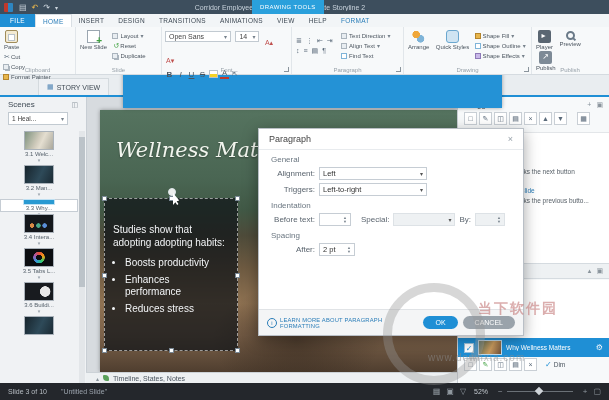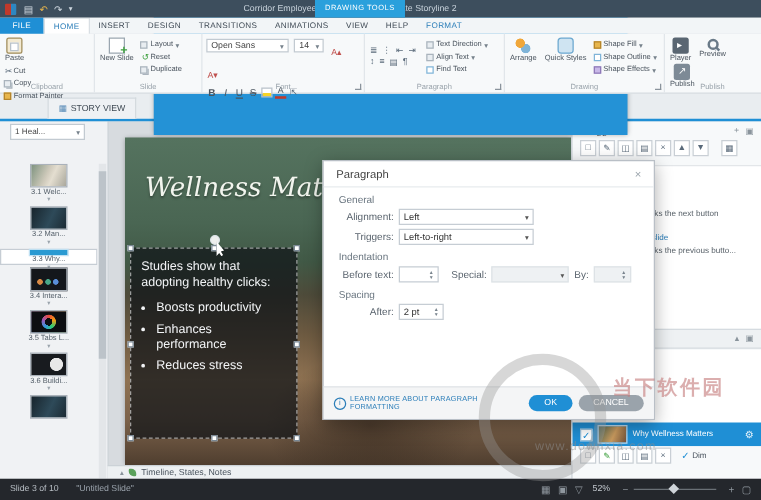--- a/index.html
+++ b/index.html
@@ -104,21 +104,21 @@
   .slide{position:absolute;left:14px;top:13px;width:357px;height:262px;overflow:hidden;
       box-shadow:0 0 4px rgba(0,0,0,.35);background:
       radial-gradient(ellipse 90px 120px at 95% 55%,rgba(60,40,35,.6),transparent 70%),
       radial-gradient(ellipse 140px 90px at 78% 62%,rgba(235,190,150,.45),transparent 70%),
       radial-gradient(ellipse 120px 80px at 55% 88%,rgba(40,30,22,.5),transparent 70%),
       linear-gradient(180deg,#55735f 0%,#4a6653 26%,#415946 38%,#4e4b3a 48%,#6d5a41 60%,#8f7252 74%,#7c624a 86%,#4f3e2f 100%);}
   .slide-title{position:absolute;left:16px;top:28px;font-family:"DejaVu Serif",serif;font-style:italic;
       font-size:21px;color:#f2f5ee;text-shadow:0 1px 2px rgba(0,0,0,.35);white-space:nowrap;}
   .tbox{position:absolute;left:4px;top:88px;width:134px;height:153px;background:rgba(15,20,24,.72);
       border:1px dashed rgba(255,255,255,.55);box-sizing:border-box;color:#f2f4f6;}
-  .tbox .inner{padding:8px 8px 0 8px;font-size:10px;line-height:13px;}
+  .tbox .inner{padding:8px 8px 0 8px;font-size:10px;line-height:13px;margin-top:16px;}
   .tbox ul{margin:8px 0 0 2px;padding:0 0 0 10px;width:100px;}
   .tbox li{margin:5px 0;line-height:12px;}
   .hdl{position:absolute;width:5px;height:5px;background:#fff;border:1px solid #7a8894;box-sizing:border-box;z-index:3;}
   .rot{position:absolute;left:50%;top:-11px;margin-left:-3px;width:6px;height:6px;border:1px solid #dfe6ea;
       border-radius:50%;background:rgba(255,255,255,.9);}
   .cursor{position:absolute;left:50%;top:-6px;margin-left:2px;width:8px;height:12px;background:#fff;
       filter:drop-shadow(0 0 1px #000);clip-path:polygon(0 0,0 100%,30% 78%,52% 100%,68% 92%,46% 68%,78% 62%);z-index:4;}
   
   .timelinebar{position:absolute;left:86px;top:372px;width:371px;height:11px;background:#edf0f2;
       border-top:1px solid #ccd2d7;display:flex;align-items:center;gap:4px;padding-left:10px;box-sizing:border-box;
@@ -185,21 +185,21 @@
       align-items:center;font-size:7px;color:#b8bec4;z-index:12;padding:0 8px;box-sizing:border-box;}
   .statusbar .sname{margin-left:14px;color:#9aa2ab;}
   .statusbar .sp{flex:1;}
   .sic{color:#8f979e;font-size:8px;margin-left:6px;}
   .zoompct{margin:0 4px 0 8px;color:#c3c9cf;}
   .slider{width:66px;height:1px;background:#6a7076;position:relative;margin:0 4px;}
   .slider .knob{position:absolute;left:45%;top:-3px;width:6px;height:6px;background:#cfd4d9;transform:rotate(45deg);}
   
   .wm{position:absolute;z-index:60;pointer-events:none;}
   .wm-ring{left:383px;top:283px;width:84px;height:84px;border:9px solid rgba(150,150,150,.38);border-radius:50%;}
-  .wm-brand{left:490px;top:300px;font-size:16px;font-weight:bold;letter-spacing:2px;color:rgba(195,120,120,.6);}
+  .wm-brand{left:478px;top:300px;font-size:14px;font-weight:bold;letter-spacing:2px;color:rgba(195,120,120,.6);}
   .wm-url{left:428px;top:352px;font-size:10px;letter-spacing:1px;color:rgba(140,140,140,.55);}
 </style>
 </head>
 <body>
 
 <div id="app">
 
   <div class="titlebar">
     <div class="appicon"></div>
     <div class="qat">
@@ -383,20 +383,24 @@
       <span class="vicon">▦</span>
       <span>STORY VIEW</span>
     </div>
     <div class="vtab slide">
       
       
     </div>
   </div>
 
   <div class="sidebar">
+    <div class="sb-head">
+      <span>Scenes</span>
+      <span class="picon">◫</span>
+    </div>
     <div class="sb-dd">
       <span>1 Heal...</span>
         <span class="caret">▾</span>
     </div>
     <div class="slides">
       <div class="sitem">
         <div class="thumb t1"></div>
         <div class="slabel">3.1 Welc...</div>
         <div class="sarrow">▾</div>
       </div>
@@ -443,21 +447,21 @@
         <div class="hdl" style="left:-3px;top:-3px;"></div>
         <div class="hdl" style="left:50%;top:-3px;margin-left:-2px;"></div>
         <div class="hdl" style="right:-3px;top:-3px;"></div>
         <div class="hdl" style="left:-3px;top:50%;margin-top:-2px;"></div>
         <div class="hdl" style="right:-3px;top:50%;margin-top:-2px;"></div>
         <div class="hdl" style="left:-3px;bottom:-3px;"></div>
         <div class="hdl" style="left:50%;bottom:-3px;margin-left:-2px;"></div>
         <div class="hdl" style="right:-3px;bottom:-3px;"></div>
         <div class="inner">
           <div>Studies show that</div>
-          <div>adopting healthy clicks:</div>
+          <div>adopting adopting habits:</div>
           <ul>
             <li>Boosts productivity</li>
             <li>Enhances performance</li>
             <li>Reduces stress</li>
           </ul>
         </div>
       </div>
     </div>
   </div>
 

